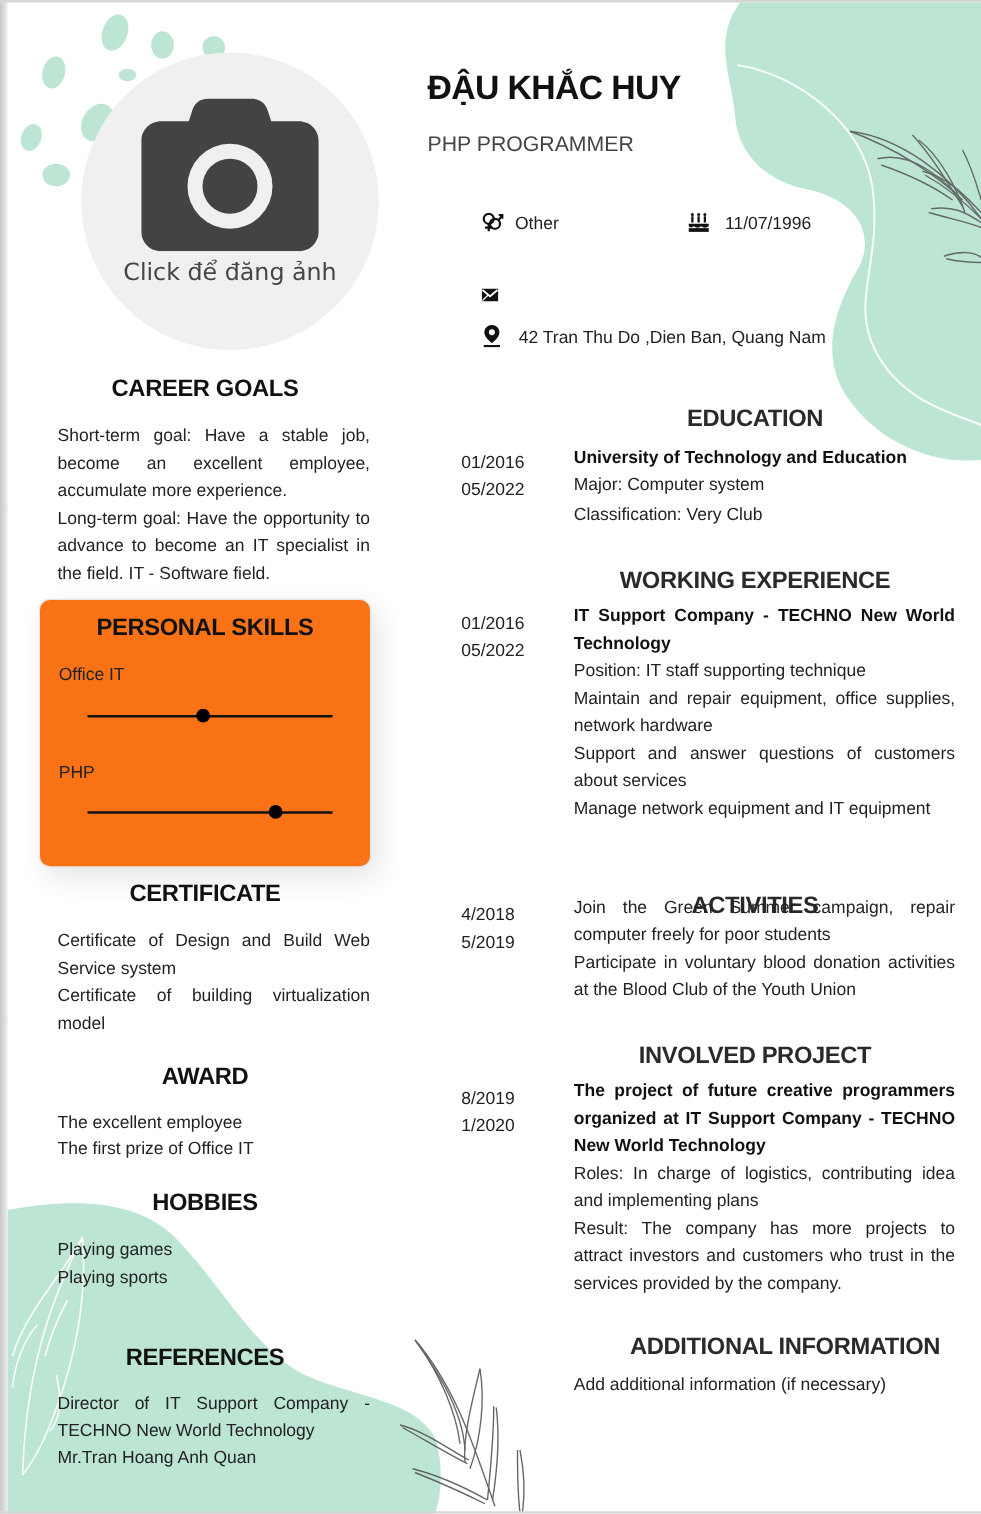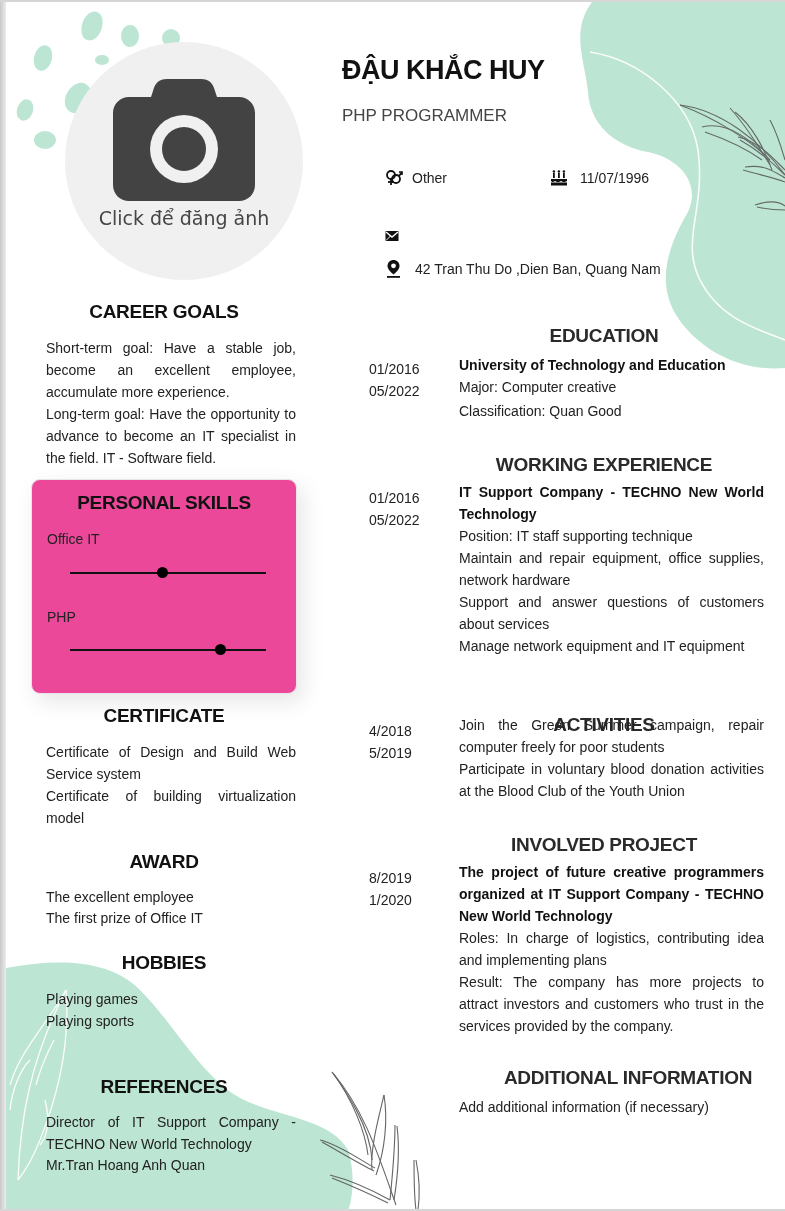--- a/index.html
+++ b/index.html
@@ -51,21 +51,21 @@
   .right .sec-title { color: #2a2a2a; }
   .para {
     position: absolute; font-size: 14px; line-height: 22px; color: #222; text-align: justify;
   }
   .para p { margin: 0; }
   .list p { margin: 0; }
 
   
   .skills-card {
     position: absolute; left: 31px; top: 479px; width: 264px; height: 213px;
-    background: #ec4899; border: 1px solid #e6e6e6; border-radius: 9px;
+    background: #f97316; border: 1px solid #e6e6e6; border-radius: 9px;
     box-shadow: 6px 8px 22px rgba(0,0,0,0.10);
   }
   .skill-label { position: absolute; left: 15px; font-size: 14px; color: #222; }
   .skill-track {
     position: absolute; left: 38px; width: 196px; height: 1.5px; background: #111; cursor: pointer;
   }
   .skill-knob {
     position: absolute; top: -5px; width: 11px; height: 11px; border-radius: 50%; background: #000;
     margin-left: -5.5px;
   }
@@ -248,22 +248,22 @@
   </div>
 
   <div class="right">
     <div class="sec-title" style="left:444px; width:320px; top:325px;">EDUCATION</div>
     <div class="date" style="top:358px;">
       <p>01/2016</p>
       <p>05/2022</p>
     </div>
     <div class="entry" style="top:354px;">
       <p class="bold">University of Technology and Education</p>
-      <p>Major: Computer creative</p>
-      <p class="gap">Classification: Quan Good</p>
+      <p>Major: Computer system</p>
+      <p class="gap">Classification: Very Club</p>
     </div>
 
     <div class="sec-title" style="left:444px; width:320px; top:454px;">WORKING EXPERIENCE</div>
     <div class="date" style="top:487px;">
       <p>01/2016</p>
       <p>05/2022</p>
     </div>
     <div class="entry" style="top:481px;">
       <p class="bold">IT Support Company - TECHNO New World Technology</p>
       <p>Position: IT staff supporting technique</p>

